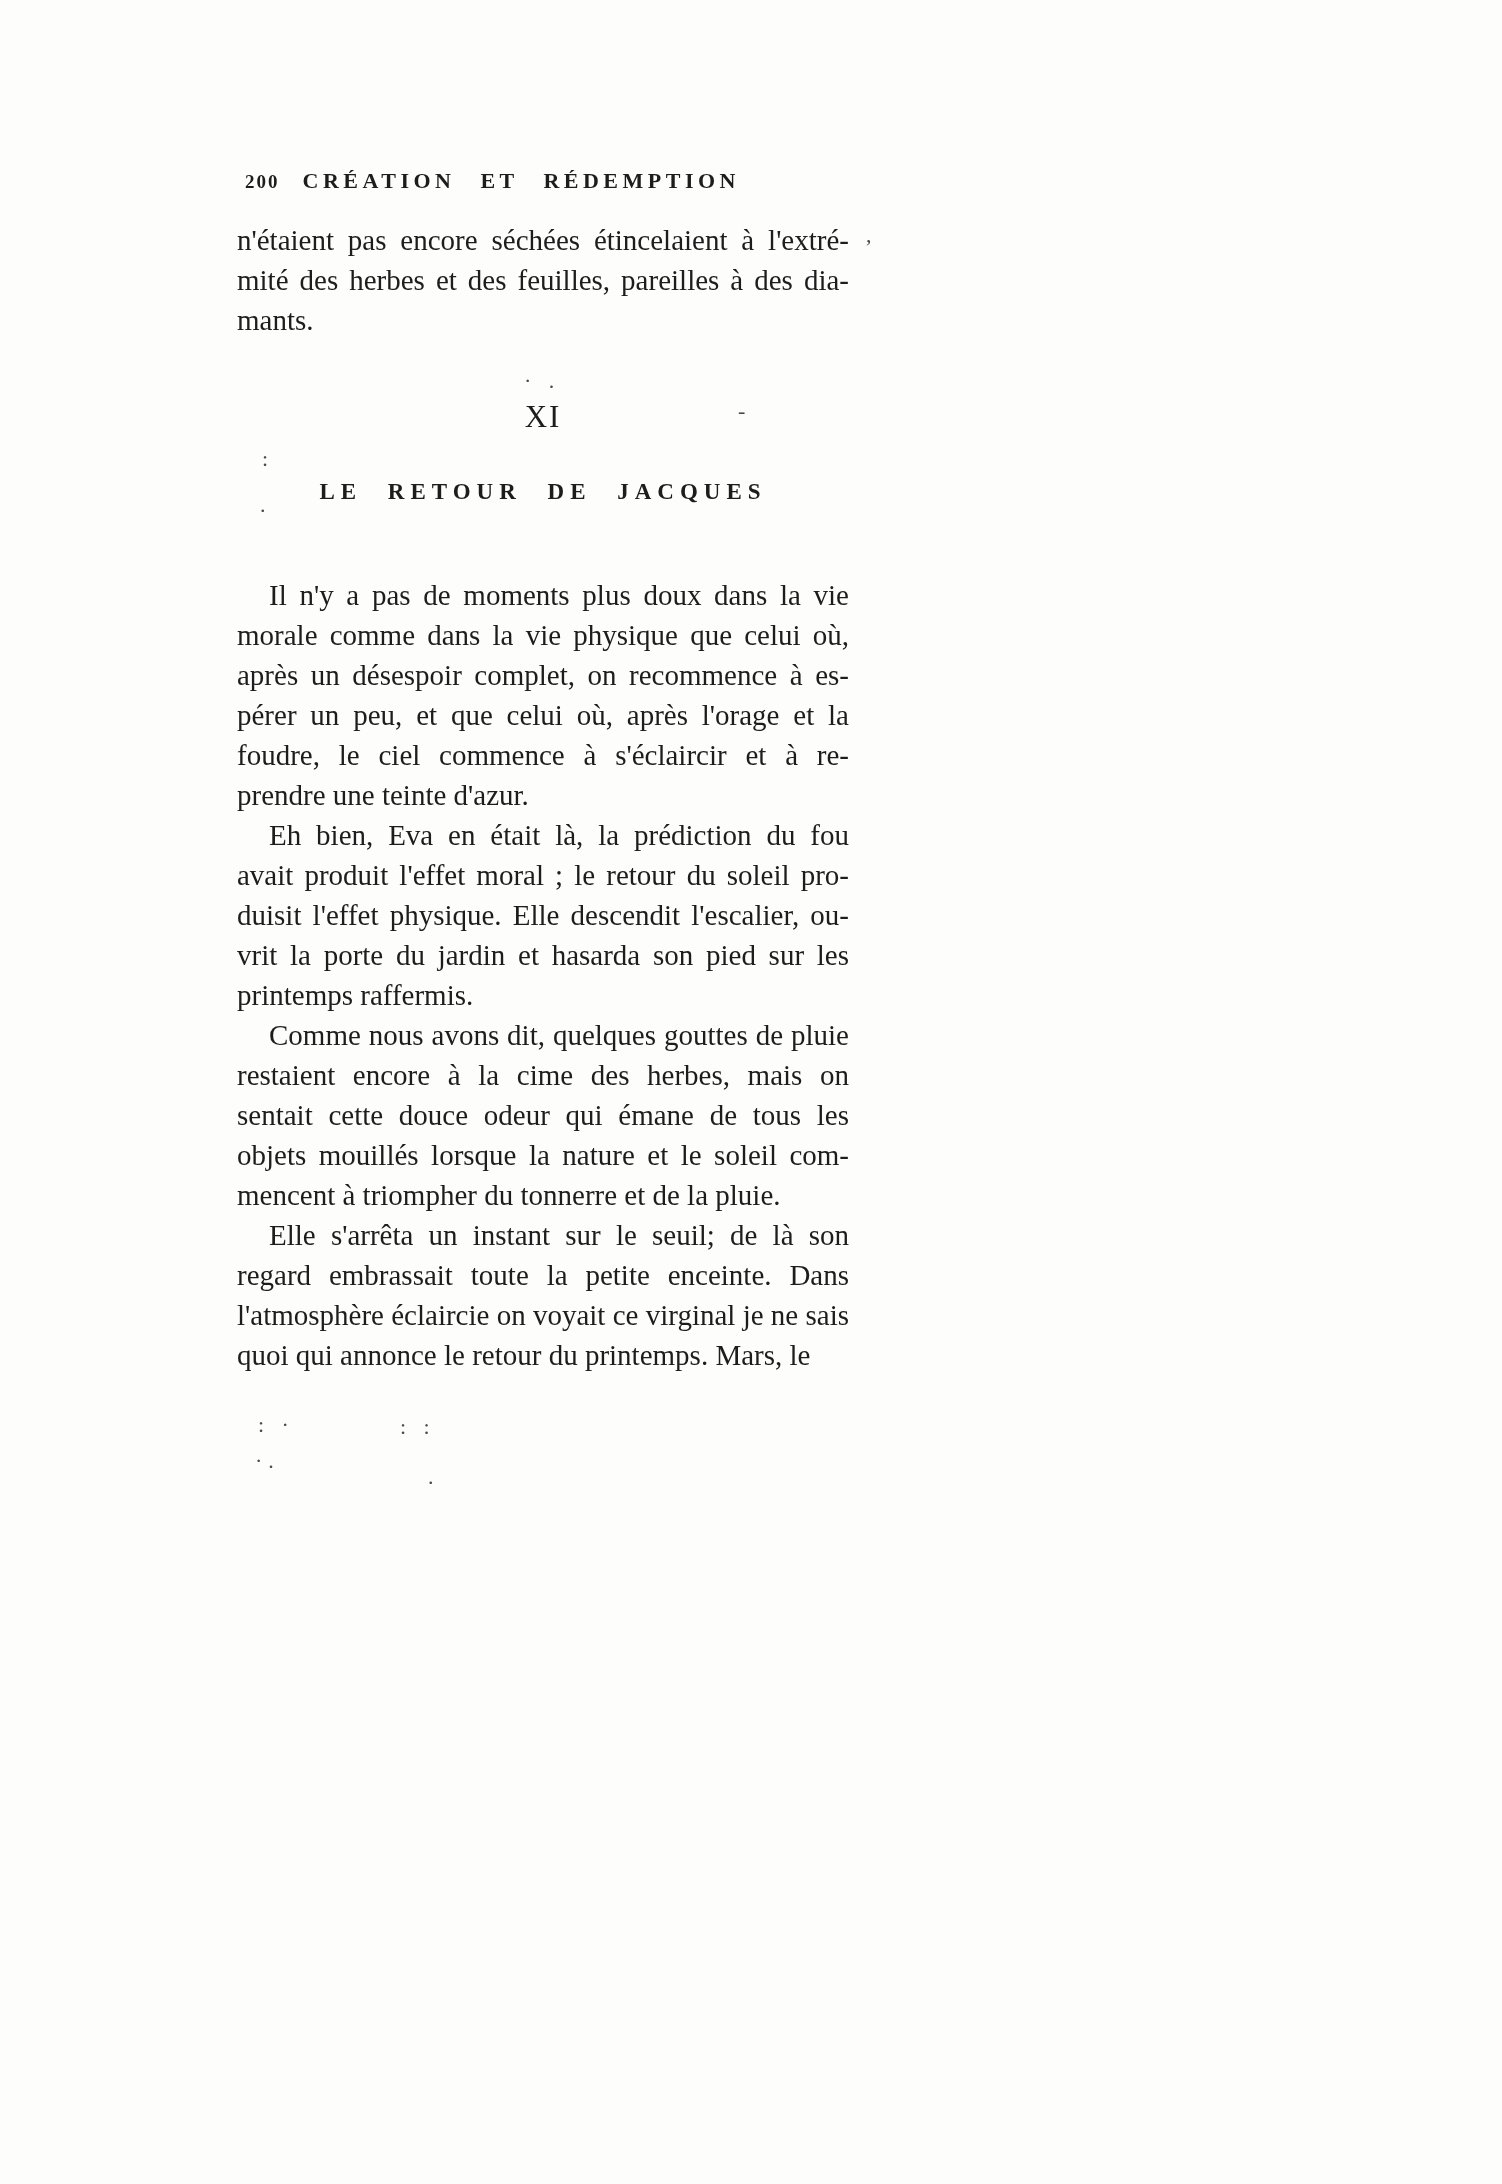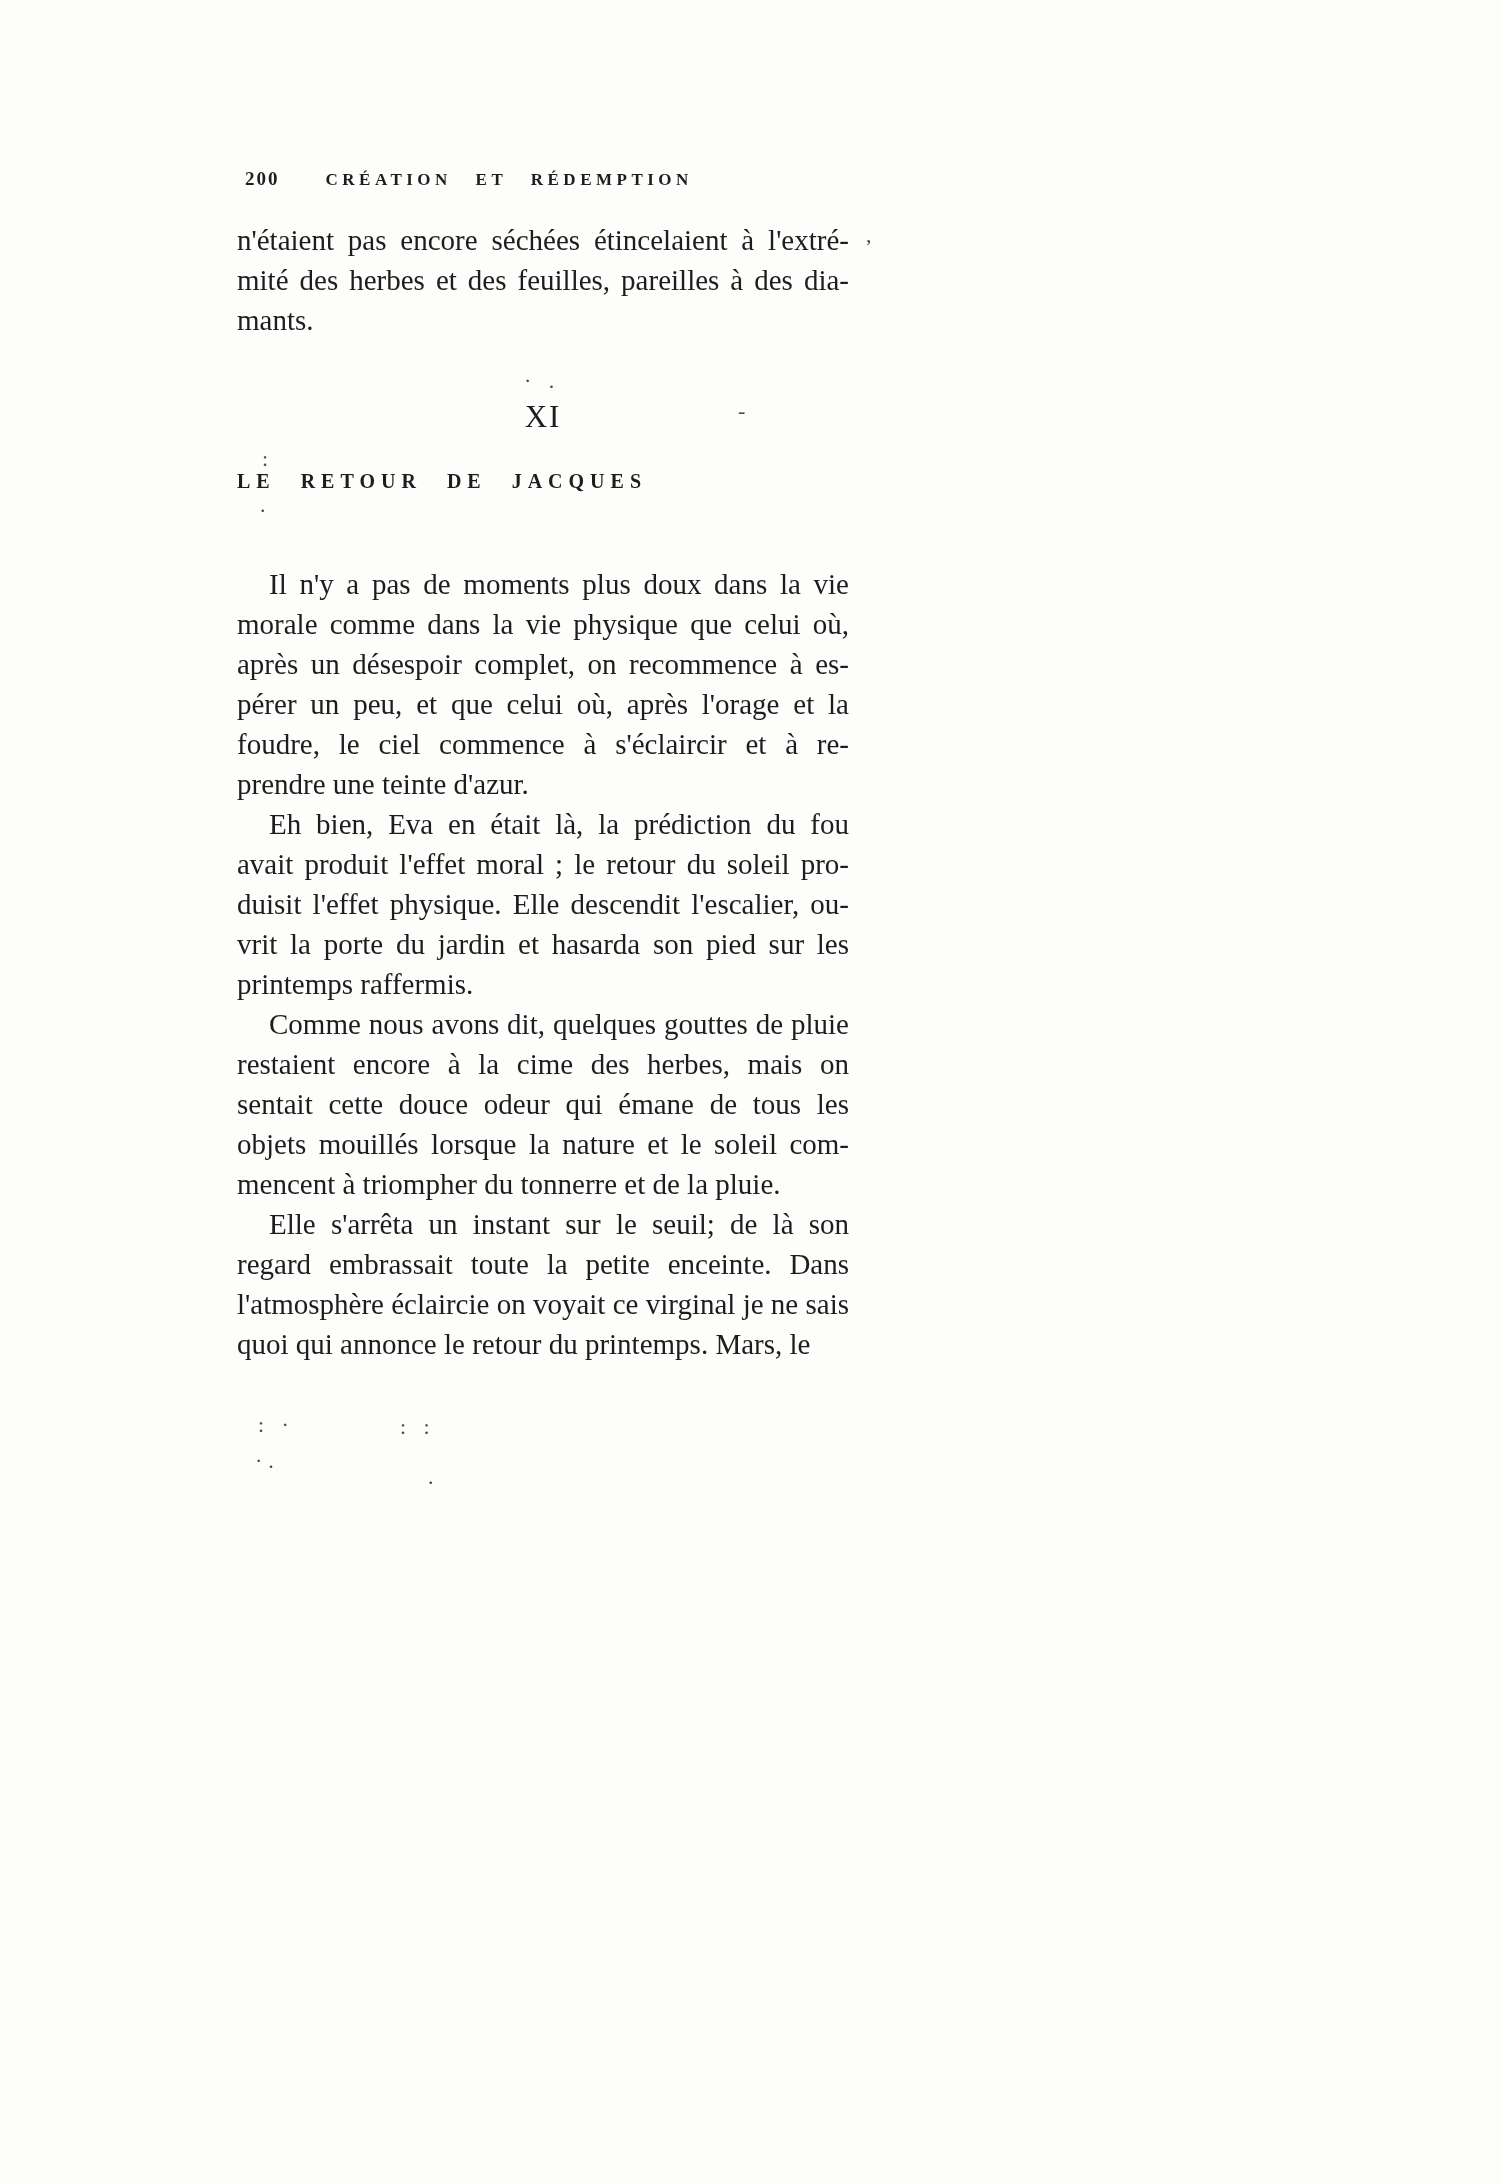--- a/index.html
+++ b/index.html
@@ -28,24 +28,24 @@
     align-items: baseline;
     white-space: nowrap;
   }
   .pagenum {
     font-weight: bold;
     font-size: 19px;
     letter-spacing: 2px;
   }
   .running-title {
     font-weight: bold;
-    font-size: 17px;
+    font-size: 22px;
     letter-spacing: 4.5px;
     word-spacing: 15px;
-    margin-left: 46px;
+    margin-left: 23px;
   }
   .column {
     position: absolute;
     left: 237px;
     top: 220px;
     width: 612px;
   }
   .paragraph { margin: 0; }
   .line {
     font-size: 29px;
@@ -63,23 +63,23 @@
     padding-left: 32px;
   }
   .chapter-number {
     margin-top: 56px;
     text-align: center;
     font-size: 31px;
     line-height: 42px;
     letter-spacing: 2px;
   }
   .chapter-title {
-    margin-top: 28px;
-    text-align: left;
-    font-size: 20px;
+    margin-top: 39px;
+    text-align: center;
+    font-size: 23px;
     line-height: 30px;
     font-weight: bold;
     letter-spacing: 6px;
     word-spacing: 14px;
   }
   .body-block {
     margin-top: 68px;
   }
   .artifact {
     position: absolute;

